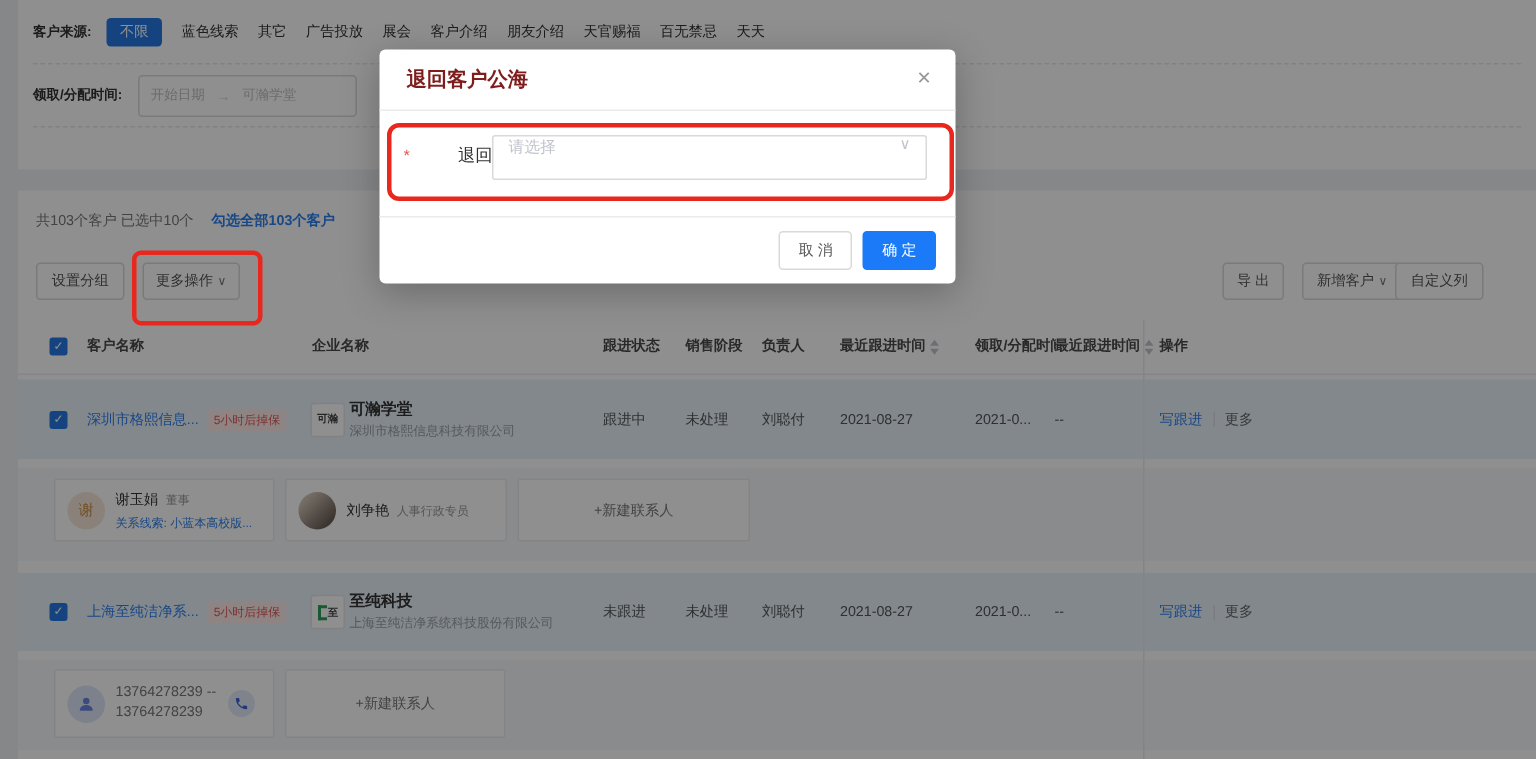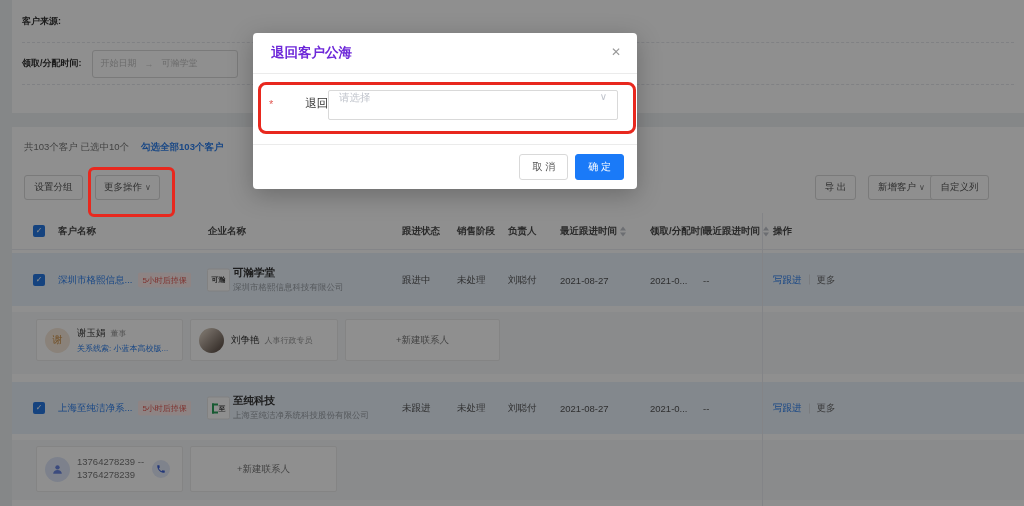--- a/index.html
+++ b/index.html
@@ -63,21 +63,21 @@
   .ctitle{font-size:8px;color:#999;margin-left:5px;white-space:nowrap;}
   .clink{font-size:8px;color:#2f80ed;margin-top:3px;white-space:nowrap;overflow:hidden;text-overflow:ellipsis;max-width:98px;}
   .addcard{justify-content:center;font-size:9.5px;color:#777;}
   .phlines{font-size:9.5px;color:#777;line-height:1.35;white-space:nowrap;}
   .phbtn{width:18px;height:18px;border-radius:50%;background:#e3e9fa;display:flex;align-items:center;justify-content:center;margin-left:8px;flex:0 0 18px;cursor:pointer;}
 
   
   .overlay{position:absolute;inset:0;background:rgba(0,0,0,0.44);z-index:10;}
   .modal{position:absolute;left:253px;top:33px;width:384px;height:156px;background:#fff;border-radius:4px;z-index:20;box-shadow:0 6px 24px rgba(0,0,0,0.25);}
   .m-head{position:absolute;left:0;right:0;top:0;height:41px;border-bottom:1px solid #ebebeb;display:flex;align-items:center;padding:0 18px;box-sizing:border-box;}
-  .m-title{font-size:13.5px;font-weight:700;color:#6d28d9;}
+  .m-title{font-size:13.5px;font-weight:700;color:#7f1d1d;}
   .m-close{position:absolute;right:16px;top:12px;font-size:12px;color:#999;cursor:pointer;}
   .m-field{position:absolute;left:16px;top:63px;display:flex;align-items:center;}
   .m-req{color:#e25a55;font-size:11px;margin-right:3px;}
   .m-label{font-size:11.5px;color:#333;white-space:nowrap;margin-left:29px;}
   .m-select{position:absolute;left:75px;top:57px;width:290px;height:30px;border:1px solid #d9d9d9;border-radius:2px;box-sizing:border-box;display:flex;align-items:flex-start;padding:0 10px;cursor:pointer;background:#fff;}
   .m-ph{font-size:10.5px;color:#c0c4cc;flex:1;}
   .m-chev{font-size:10px;color:#c0c4cc;}
   .m-foot{position:absolute;left:0;right:0;bottom:0;height:45px;border-top:1px solid #ebebeb;display:flex;align-items:center;justify-content:flex-end;gap:7px;padding-right:13px;box-sizing:border-box;}
   .m-btn{height:26px;padding:0 12px;border-radius:3px;font-size:10px;display:flex;align-items:center;box-sizing:border-box;cursor:pointer;white-space:nowrap;}
   .m-cancel{background:#fff;border:1px solid #d9d9d9;color:#555;}
@@ -87,20 +87,32 @@
   .red-field{left:258px;top:82px;width:372px;height:46px;border-radius:8px;}
 </style>
 </head>
 <body>
 
 <div class="stage">
 
   <div class="filter-panel">
     <div class="f-row f-row1">
       <span class="flabel">客户来源:</span>
+      <div class="tags">
+        <span class="tag selected">不限</span>
+        <span class="tag">蓝色线索</span>
+        <span class="tag">其它</span>
+        <span class="tag">广告投放</span>
+        <span class="tag">展会</span>
+        <span class="tag">客户介绍</span>
+        <span class="tag">朋友介绍</span>
+        <span class="tag">天官赐福</span>
+        <span class="tag">百无禁忌</span>
+        <span class="tag">天天</span>
+      </div>
     </div>
     <div class="f-row f-row2">
       <span class="flabel">领取/分配时间:</span>
       <div class="date-range">
         <span class="ph">开始日期</span>
         <span class="arr">→</span>
         <span class="ph">可瀚学堂</span>
       </div>
     </div>
   </div>

